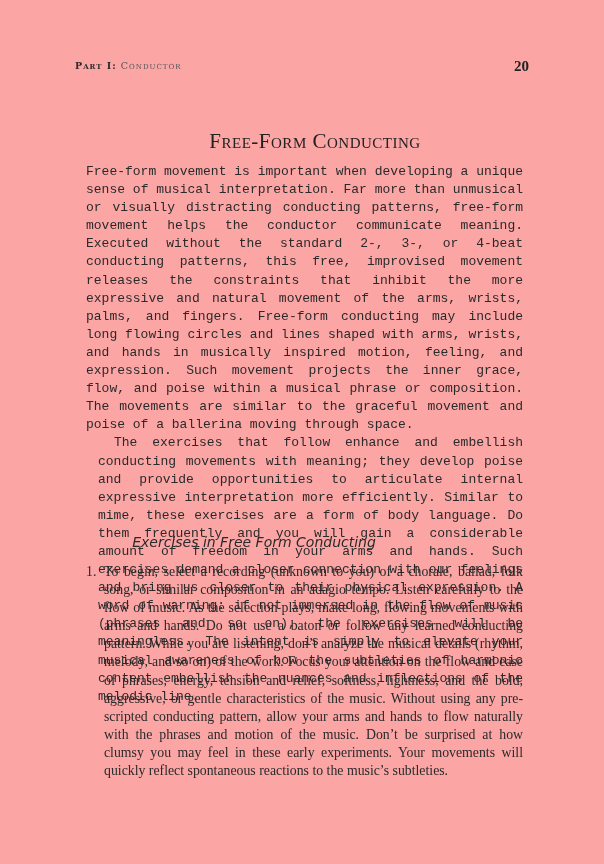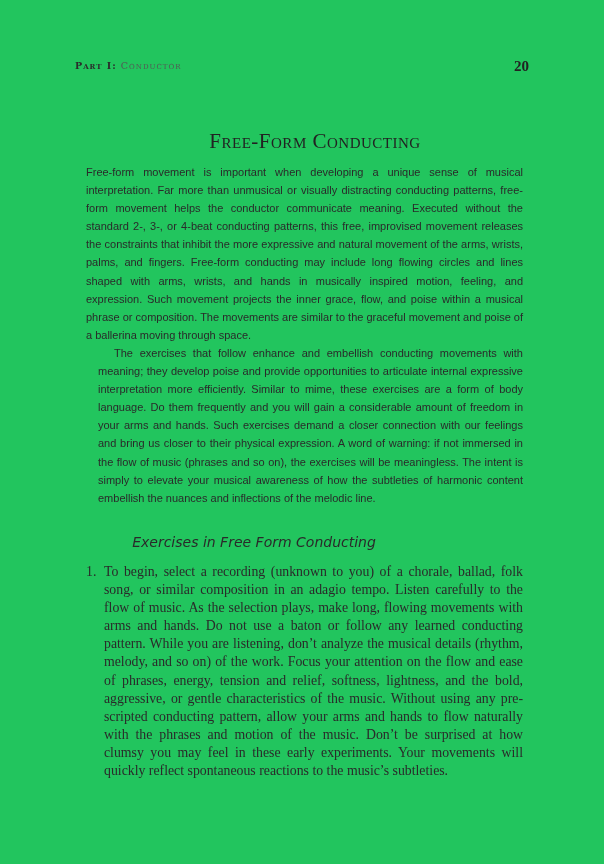--- a/index.html
+++ b/index.html
@@ -1,26 +1,26 @@
 <!DOCTYPE html>
 <html><head>
 <meta charset="utf-8">
 <style>
   html, body { margin: 0; padding: 0; background: #ffffff; }
   body { width: 604px; height: 864px; position: relative; overflow: hidden; color: #2a2a2a; }
-  .page { position: absolute; left: 0; top: 0; width: 604px; height: 864px; background: #22c55e; }
+  .page { position: absolute; left: 0; top: 0; width: 604px; height: 864px; background: #fca5a5; }
 
   .running-head { position: absolute; left: 75px; top: 60px; font-family: "DejaVu Serif", serif; font-size: 9.5px; letter-spacing: 1px; color: #2b2b2b; }
   .running-head .part { font-weight: bold; font-variant: small-caps; }
   .running-head .chap { font-variant: small-caps; color: #555; }
   .page-number { position: absolute; right: 75px; top: 58px; font-family: "Liberation Serif", serif; font-weight: bold; font-size: 15px; color: #222; }
 
   .chapter-title { position: absolute; left: 0; width: 604px; top: 116px; text-align: center; font-family: "Liberation Serif", serif; font-size: 21px; font-variant: small-caps; letter-spacing: 0.5px; color: #222; }
 
-  .body-text { position: absolute; left: 86px; width: 437px; top: 163px; font-family: Liberation Sans, sans-serif; font-size: 11px; line-height: 18.1px; text-align: justify; color: #2a2a2a; }
+  .body-text { position: absolute; left: 86px; width: 437px; top: 163px; font-family: Liberation Mono, monospace; font-size: 13px; line-height: 18.1px; text-align: justify; color: #2a2a2a; }
   .body-text p { margin: 0; }
   .body-text p.indent { text-indent: 16px; margin-left: 12px; }
 
   .section-heading { position: absolute; left: 0; width: 508px; top: 534px; text-align: center; font-family: "DejaVu Sans", sans-serif; font-style: italic; font-size: 14px; color: #2a2a2a; }
 
   .exercise-list { position: absolute; left: 86px; width: 437px; top: 563px; margin: 0; padding: 0; list-style: none; font-family: "Liberation Serif", serif; font-size: 13.8px; line-height: 18.1px; color: #2a2a2a; }
   .exercise-list li { position: relative; padding-left: 18px; text-align: justify; }
   .exercise-list .num { position: absolute; left: 0; top: 0; }
 </style>
 </head>

